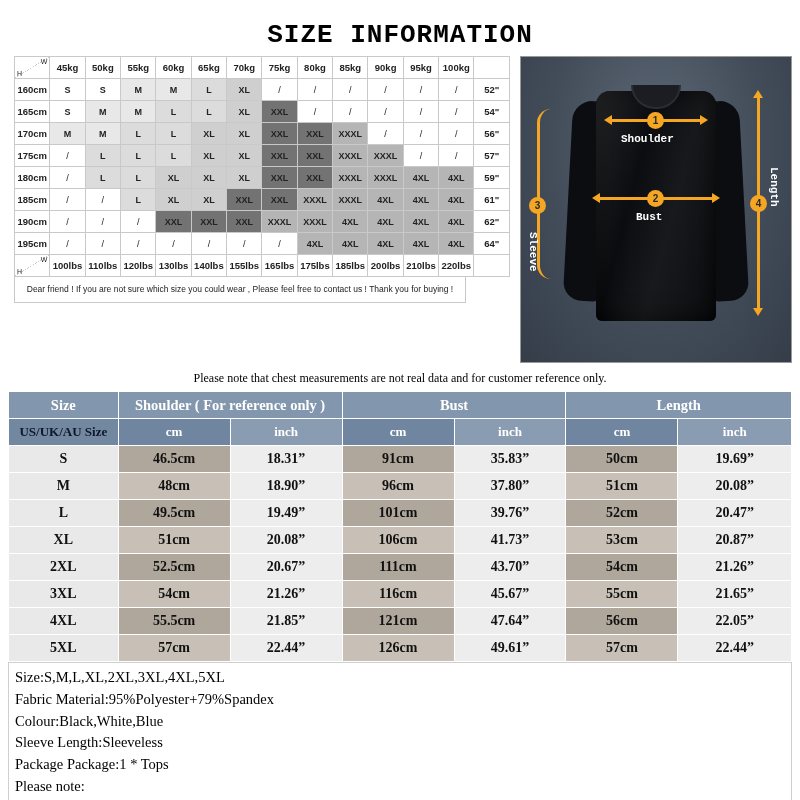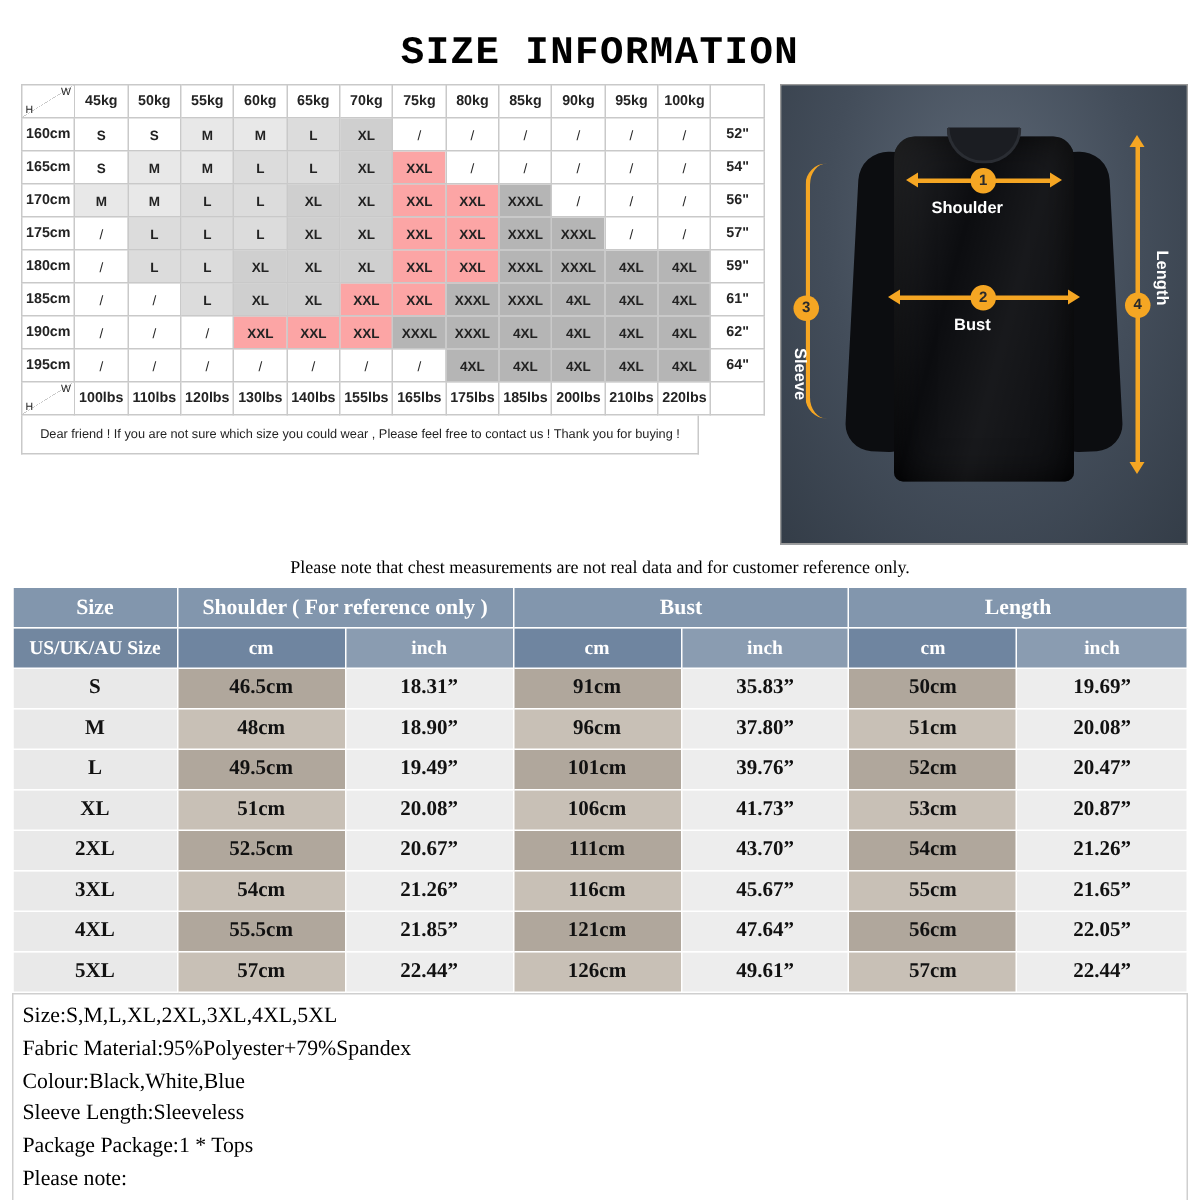--- a/index.html
+++ b/index.html
@@ -59,21 +59,21 @@
   .corner .slash{
     position:absolute;left:0;top:0;width:100%;height:100%;
     background:linear-gradient(to right bottom, transparent 49.4%, #c9c9c9 49.4%, #c9c9c9 50.6%, transparent 50.6%);
   }
   table.wh td.hdr{font-weight:bold;font-size:9.5px;}
   table.wh td.hgt{font-weight:bold;font-size:9.5px;margin-left:44px;}
   table.wh td.inch{font-weight:bold;font-size:9.5px;border:1px solid #c9c9c9;}
   table.wh td.g1{background:#e8e8e8;}
   table.wh td.g2{background:#dcdcdc;}
   table.wh td.g3{background:#cfcfcf;}
-  table.wh td.g4{background:#fca5a5;}
+  table.wh td.g4{background:#737373;}
   table.wh td.g5{background:#b5b5b5;}
   table.wh td.bold{font-weight:bold;}
   .note-row{
     border:1px solid #c9c9c9;
     border-top:none;
     width:452px;
     box-sizing:border-box;
     text-align:center;
     font-family:"Liberation Sans", sans-serif;
     font-size:8.5px;
@@ -146,21 +146,21 @@
   .badge{
     position:absolute;width:17px;height:17px;border-radius:50%;
     background:#f5a623;color:#2b2b2b;
     font-family:"Liberation Sans", sans-serif;
     font-size:10px;font-weight:bold;
     display:flex;align-items:center;justify-content:center;
     z-index:4;
   }
   .plabel{
     position:absolute;color:#fff;
-    font-family:Liberation Sans, sans-serif;
+    font-family:Liberation Mono, monospace;
     font-size:11px;font-weight:bold;z-index:4;
   }
   .plabel.vert{writing-mode:vertical-rl;}
   .sleeve-curve{
     position:absolute;left:16px;top:52px;width:26px;height:170px;
     border-left:3px solid #f5a623;
     border-radius:14px 0 0 14px;
   }
 
   
@@ -182,21 +182,21 @@
   }
   table.mt td,table.mt th{
     border:1px solid #ffffff;
     text-align:center;
     vertical-align:middle;
     height:26px;
     padding:0;
     font-weight:bold;
   }
   .hdr-blue{background:#8296ad;color:#fff;font-size:14.5px;}
-  .hdr-blue-d{background:#7287a0;color:#ffffff;font-size:13px;}
+  .hdr-blue-d{background:#7287a0;color:#0f172a;font-size:13px;}
   .hdr-unit{background:#6f85a0;color:#ffffff;font-size:13px;}
   .hdr-unit2{background:#8a9cb1;color:#fff;font-size:13px;}
   td.sz{background:#e9e9e9;color:#111;}
   td.v-dark{background:#b0a79c;color:#111;}
   td.v-light{background:#ededed;color:#111;}
   td.v-mid{background:#c8c0b6;color:#111;}
 
   
   .footer{
     border:1px solid #cfcfcf;

